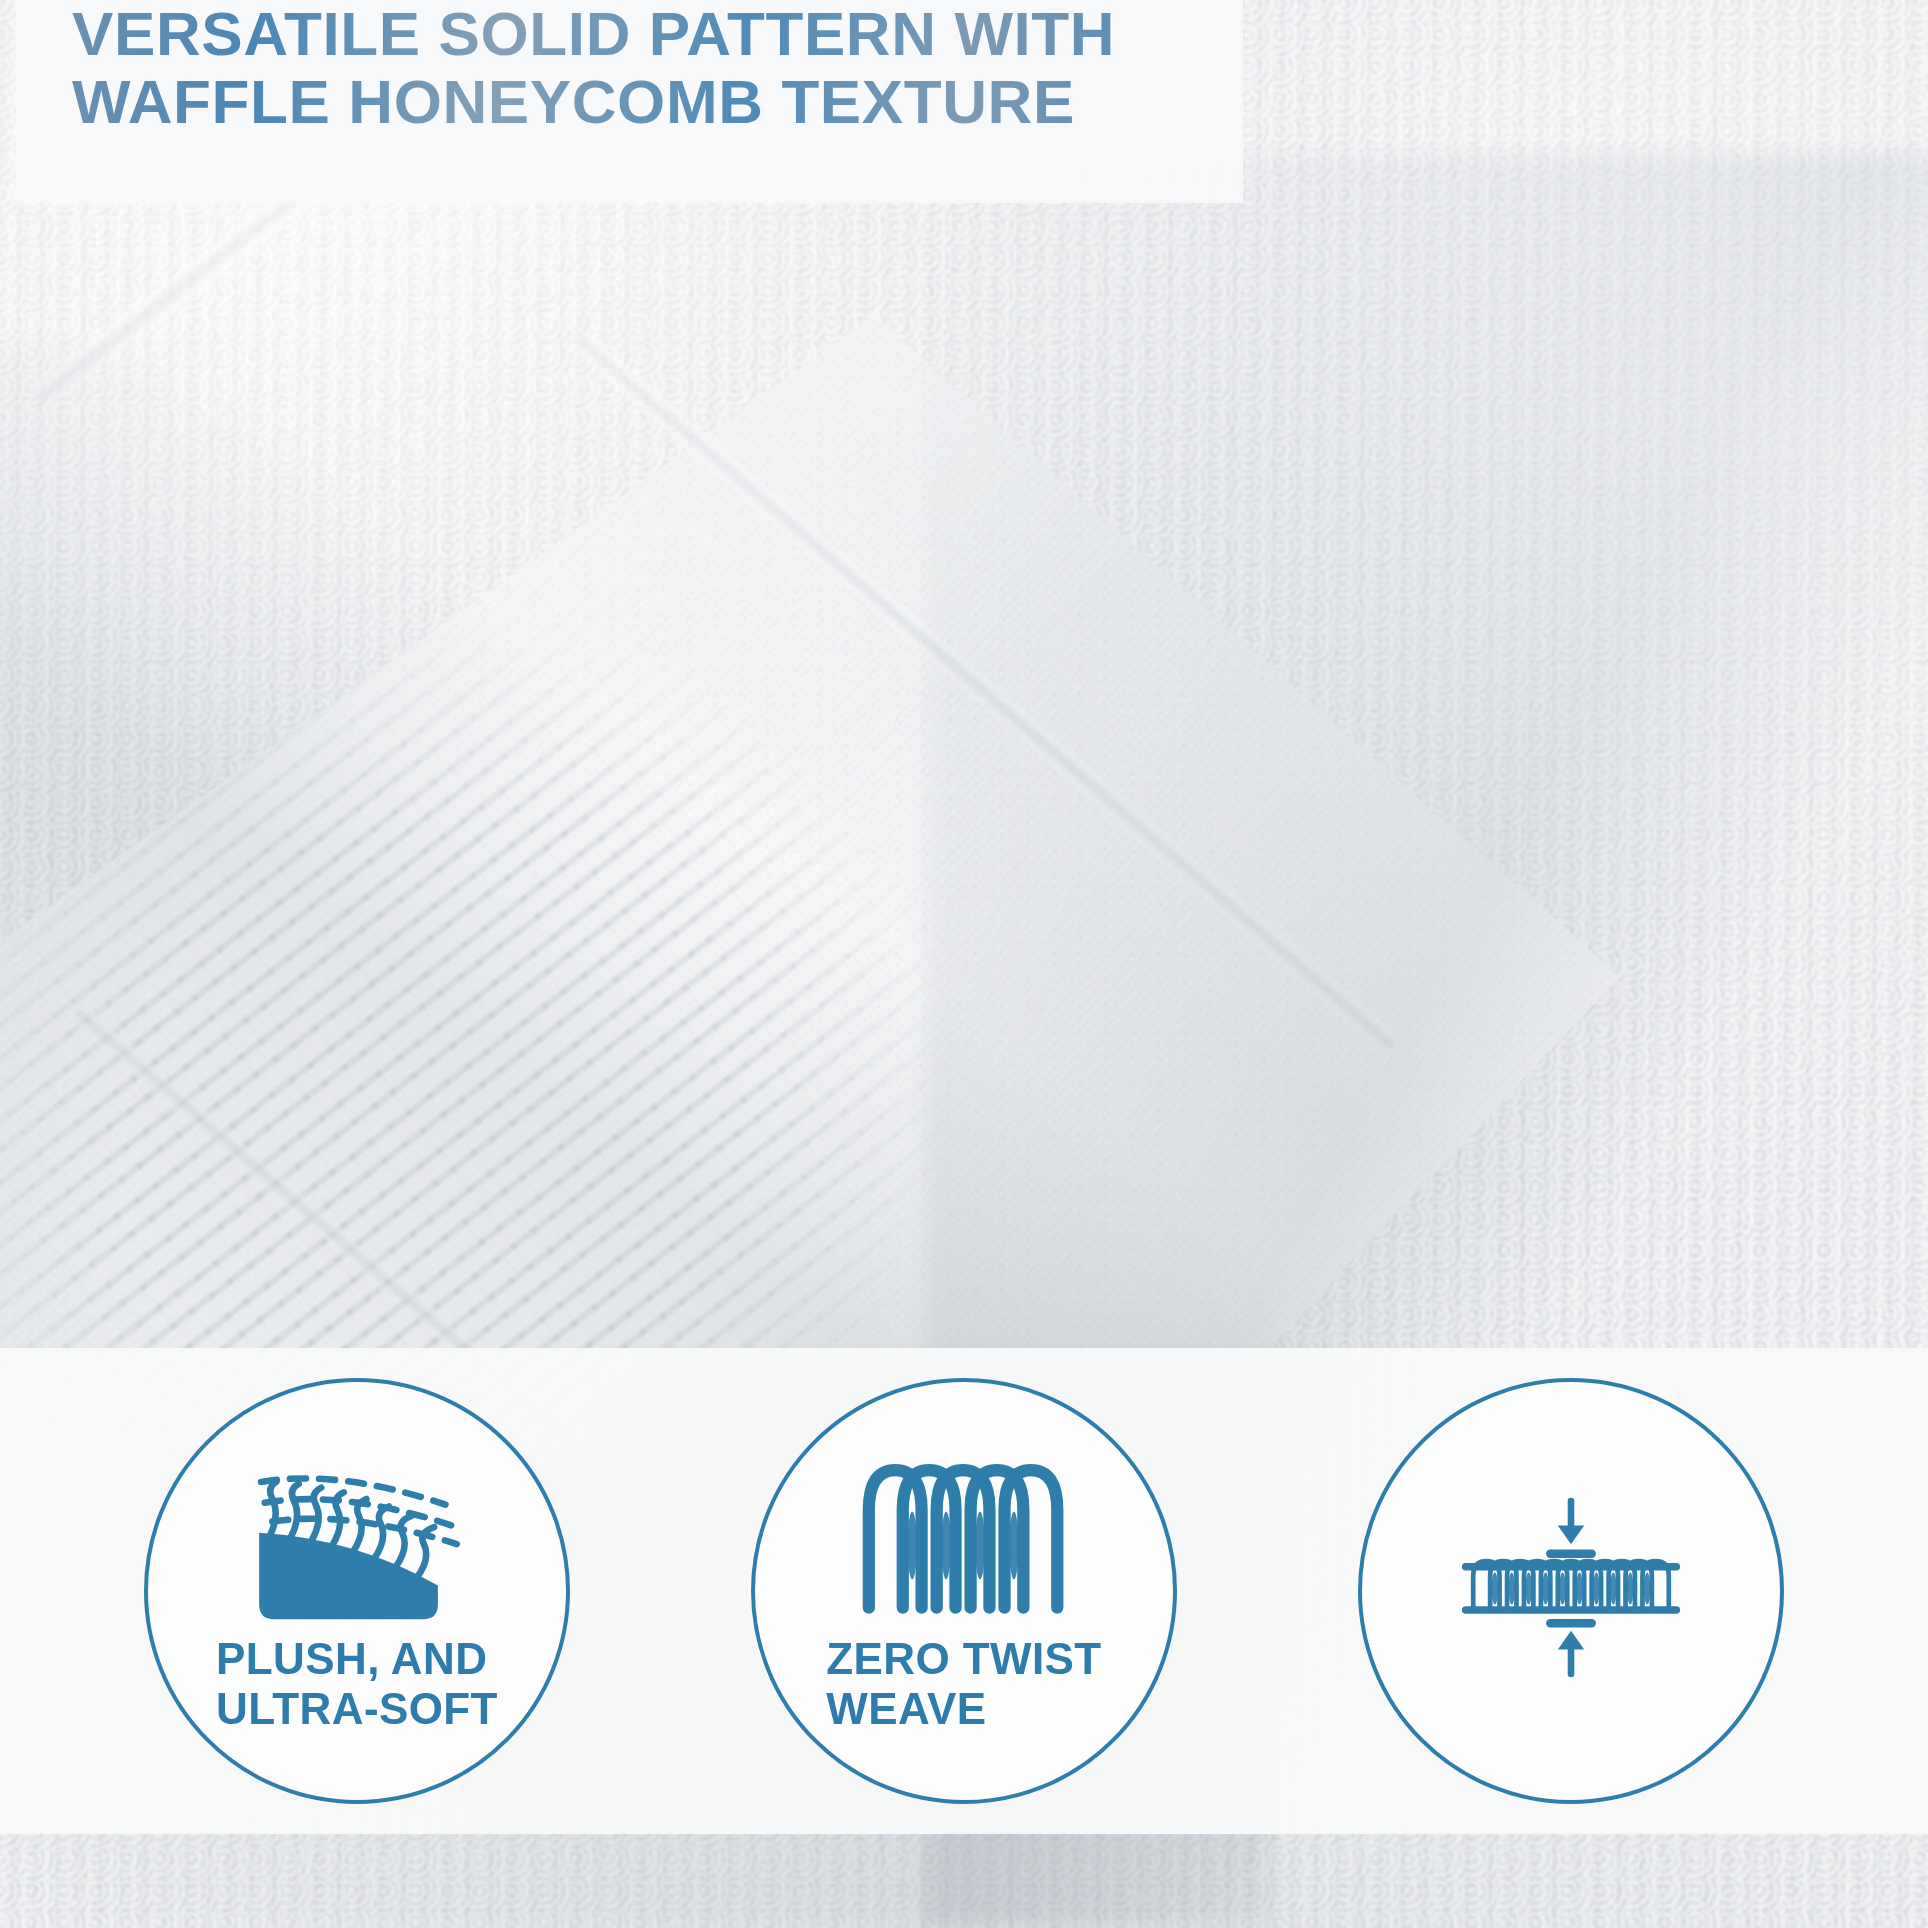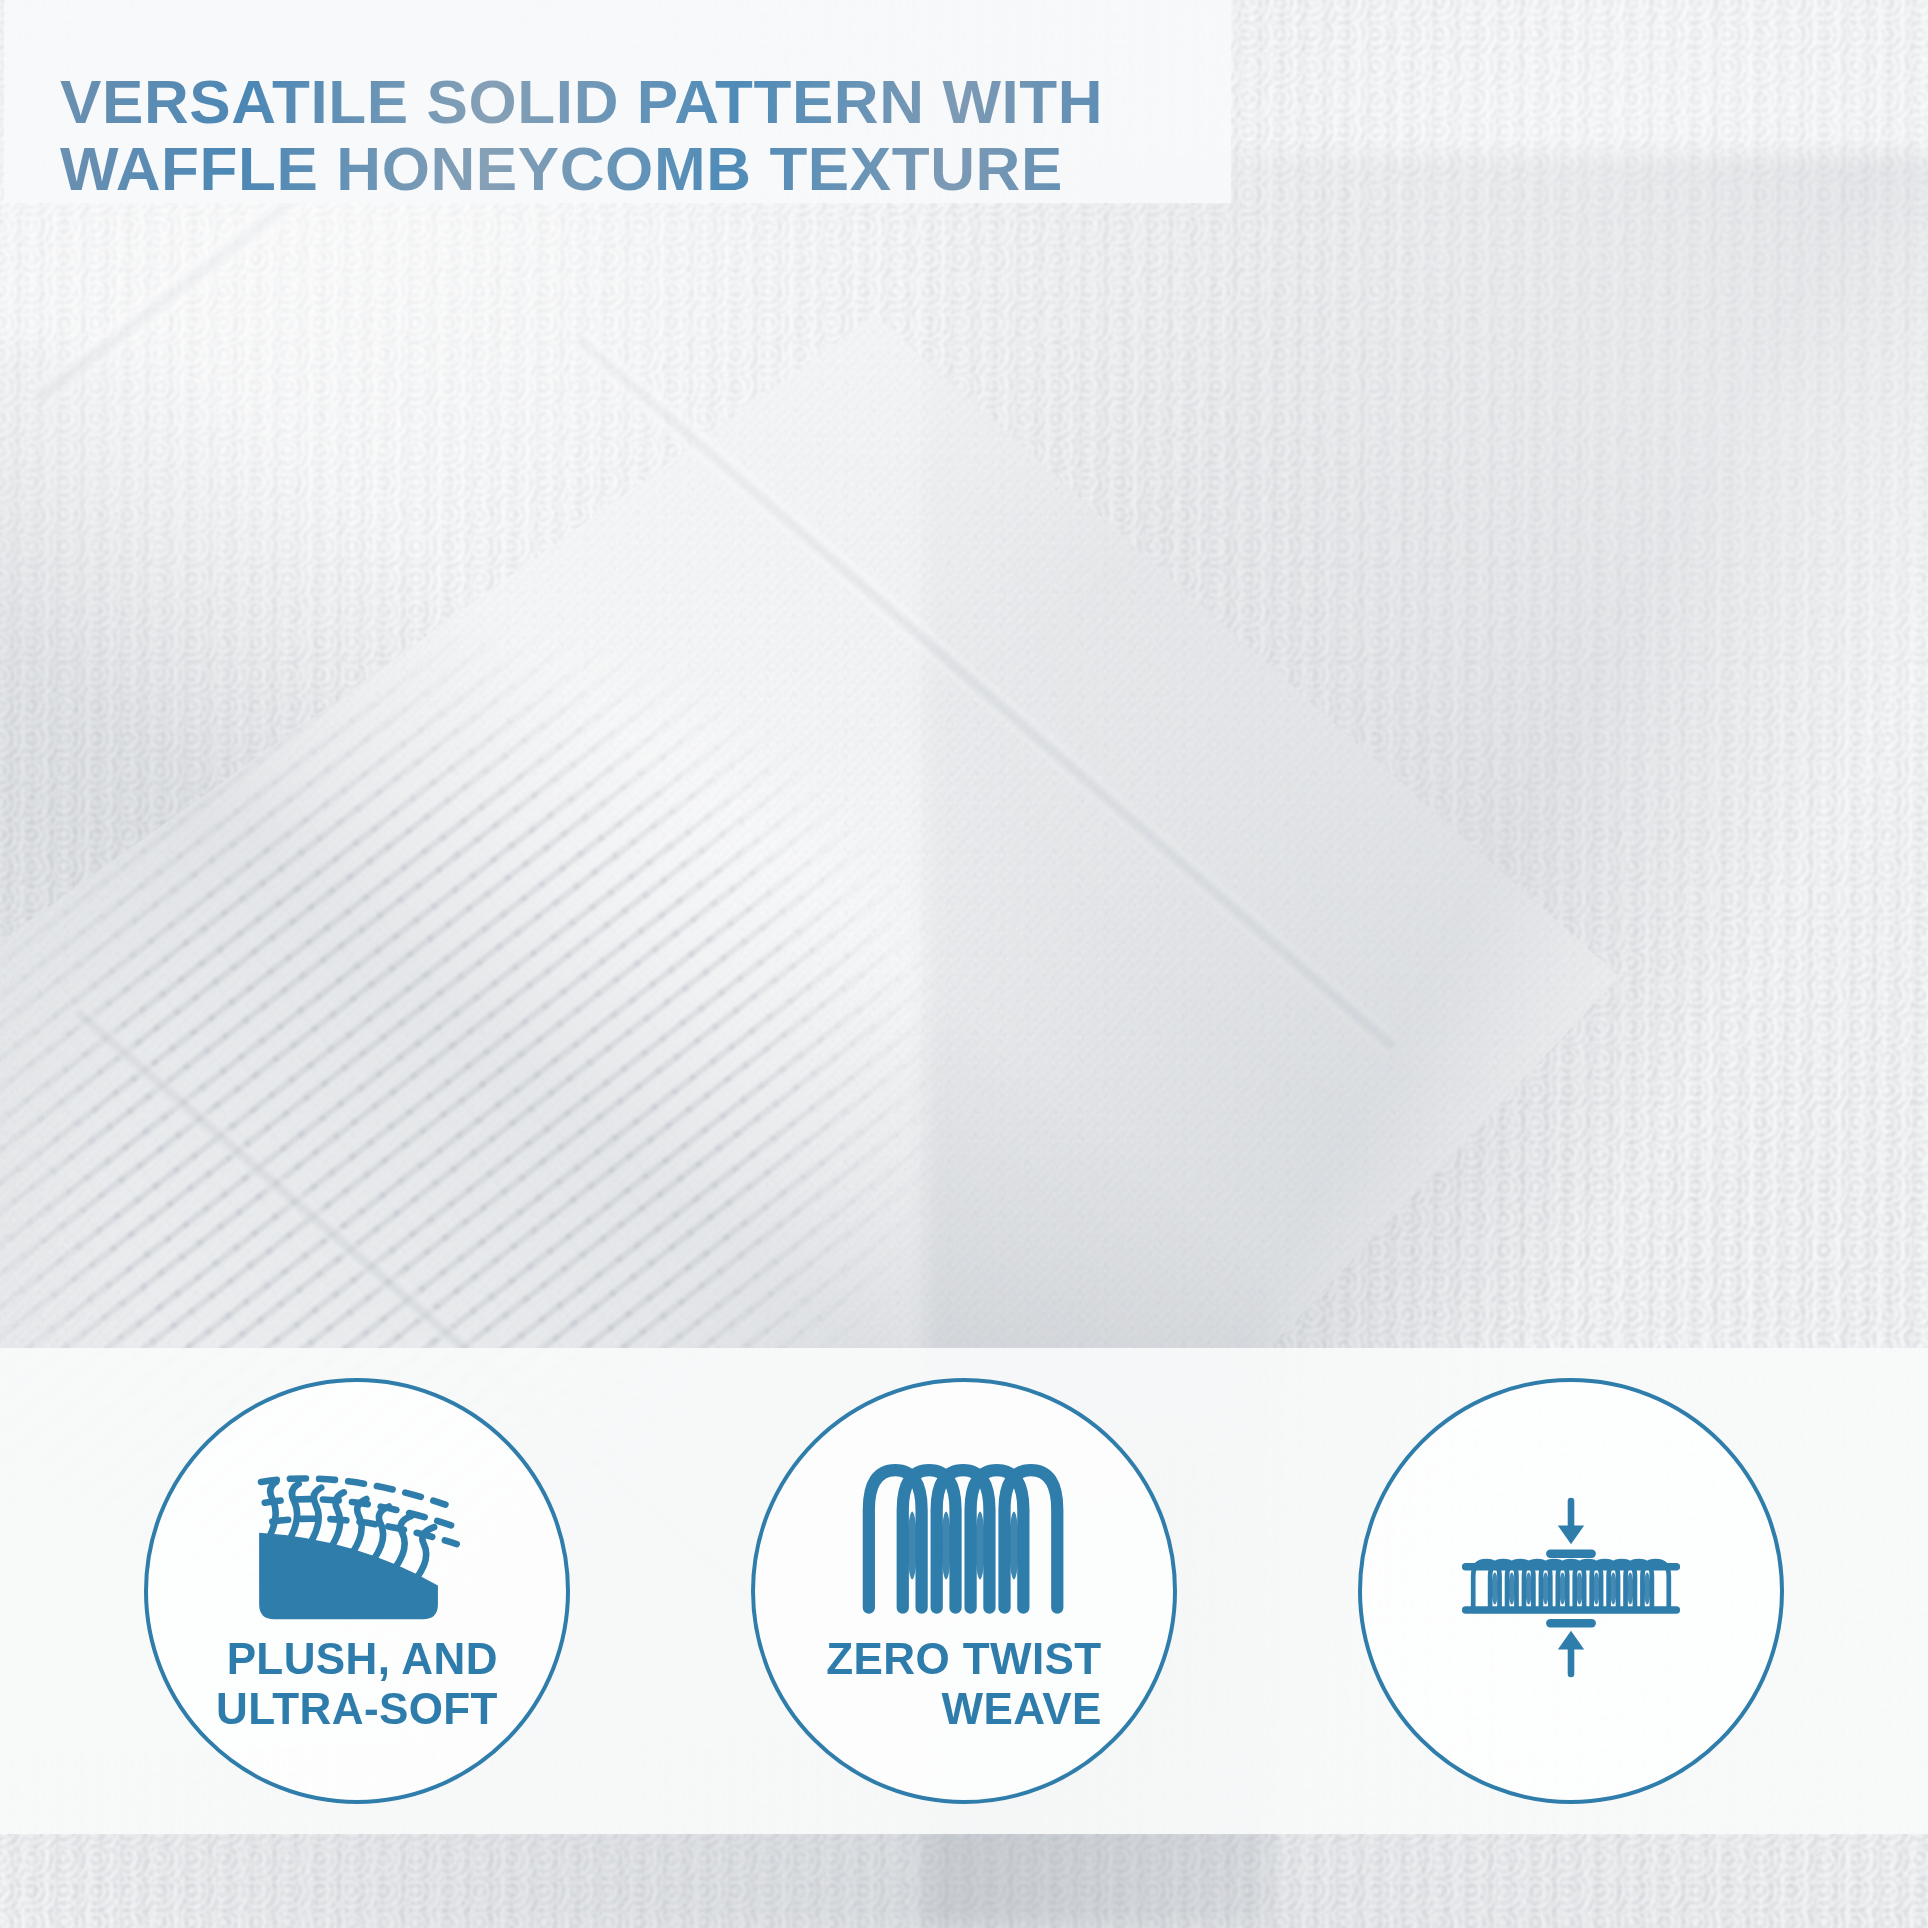--- a/index.html
+++ b/index.html
@@ -134,24 +134,24 @@
     position:absolute; inset:0;
     background:
       radial-gradient(ellipse 70% 52% at 20% 8%,  rgba(255,255,255,.60), rgba(255,255,255,0) 70%),
       radial-gradient(ellipse 64% 58% at 92% 22%, rgba(255,255,255,.42), rgba(255,255,255,0) 72%),
       radial-gradient(ellipse 80% 60% at 50% 104%, rgba(168,175,184,.22), rgba(168,175,184,0) 66%);
   }
 
   
   #header-box {
     position:absolute;
-    left:4px; top:0;
+    left:16px; top:0;
     width:1227px; height:203px;
     background:rgba(248,249,250,.94);
-    display:flex; align-items:flex-end;
+    display:flex; align-items:flex-start;
   }
   #header-title {
     padding-left:56px;
     font-size:62px;
     font-weight:bold;
     line-height:1.09;
     letter-spacing:0.6px;
     color:#6e8fae;
     text-transform:uppercase;
     white-space:pre-line;
@@ -187,21 +187,21 @@
     height:179px;
     display:flex;
     align-items:center;
     justify-content:center;
     margin-bottom:7.5px;
   }
   .badge-label {
     font-size:44px;
     font-weight:bold;
     line-height:1.14;
-    text-align:right;
+    text-align:left;
     color:#2e7cab;
     letter-spacing:0.4px;
     text-transform:uppercase;
     white-space:pre-line;
   }
 </style>
 </head>
 <body>
 
 <div id="photo">

